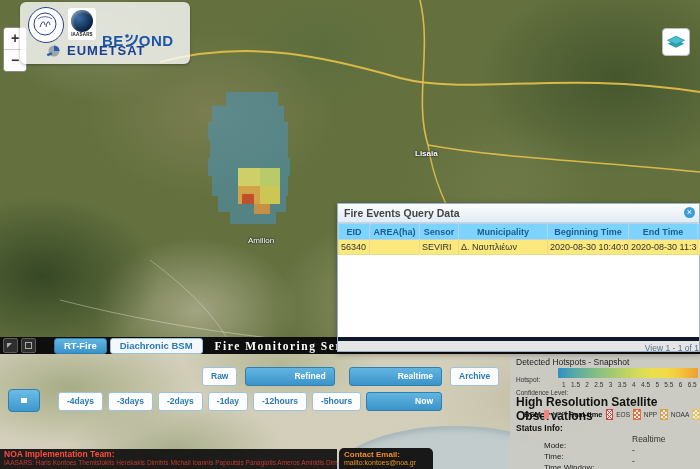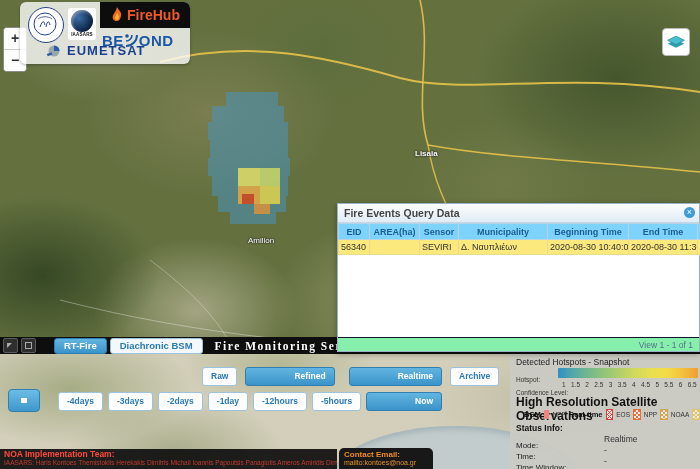--- a/index.html
+++ b/index.html
@@ -72,23 +72,23 @@
   .qp-header{height:18px;background:linear-gradient(#fbfdfe,#e0ecf5);border-bottom:1px solid #c5d6e5;
        display:flex;align-items:center;}
   .qp-title{font-size:10.5px;font-weight:bold;color:#444;padding-left:6px;}
   .qp-close{position:absolute;right:4px;top:3px;width:11px;height:11px;border-radius:50%;
        background:#3d9bd5;color:#fff;font-size:9px;line-height:10px;text-align:center;cursor:pointer;}
   .qp-table{border-collapse:collapse;table-layout:fixed;width:361px;font-size:9px;}
   .qp-table th{background:#7dd3fc;color:#1a5d93;font-weight:bold;height:15px;
        border:1px solid #b9d2e6;overflow:hidden;white-space:nowrap;padding:0 2px;}
   .qp-table td{background:#fbe97d;color:#333;height:14px;border:1px solid #eadb8a;
        overflow:hidden;white-space:nowrap;padding:0 2px;text-align:left;}
-  .qp-footer{position:absolute;left:0;bottom:0;width:100%;height:14px;background:#86efac;
-       border-top:1px solid #0f172a;font-size:8.5px;color:#55708a;text-align:right;
-       line-height:14px;box-sizing:border-box;padding-right:6px;}
+  .qp-footer{position:absolute;left:0;bottom:0;width:100%;height:14px;background:#e5e5e5;
+       border-top:4px solid #0f172a;font-size:8.5px;color:#55708a;text-align:right;
+       line-height:14px;box-sizing:border-box;}
   
   .bottom-map{position:absolute;left:0;top:354px;width:700px;height:115px;overflow:hidden;
     background-color:#c9c4a8;
     background-image:
       radial-gradient(ellipse 200px 90px at 10% 30%, rgba(130,145,90,.55), transparent 62%),
       radial-gradient(ellipse 160px 80px at 40% 10%, rgba(150,160,110,.5), transparent 60%),
       radial-gradient(ellipse 220px 100px at 80% 40%, rgba(175,170,140,.5), transparent 62%),
       radial-gradient(ellipse 180px 90px at 25% 85%, rgba(120,135,85,.45), transparent 60%),
       linear-gradient(rgba(228,226,218,.35),rgba(228,226,218,.35));}
   .sea{position:absolute;left:330px;top:72px;width:250px;height:110px;border-radius:50%;
@@ -111,21 +111,21 @@
   .ip-lab{font-size:6.5px;color:#333;line-height:11px;}
   .grad-bar{position:absolute;left:42px;top:0;width:140px;height:10px;border-radius:1px;}
   .conf-ticks{position:absolute;left:42px;top:0;width:140px;display:flex;}
   .conf-ticks span{flex:1;text-align:center;font-size:6.5px;color:#333;}
   .hr-title{font-size:12px;font-weight:bold;color:#111;height:13px;margin-top:1px;}
   .legend-row{display:flex;align-items:center;gap:3px;height:13px;overflow:hidden;white-space:nowrap;margin-left:8px;}
   .leg-label{font-size:6.5px;color:#333;}
   .leg-label.b{font-size:7.5px;font-weight:bold;color:#111;}
   .swatch{display:inline-block;width:14px;height:9px;background:rgba(255,255,255,.6);}
   .status-title{font-size:8.5px;font-weight:bold;color:#111;height:11px;margin-top:2px;}
-  .srow{position:relative;height:11px;}
+  .srow{position:relative;height:11px;margin-left:28px;}
   .slabel{font-size:8px;color:#222;}
   .sval{position:absolute;left:88px;top:0;font-size:8.5px;color:#333;}
   
   .team-band{position:absolute;left:0;top:95px;width:337px;height:20px;
        background:rgba(14,14,14,.92);padding:1px 0 0 4px;box-sizing:border-box;z-index:3;overflow:hidden;}
   .team-title{color:#ff4a3d;font-weight:bold;font-size:8.5px;line-height:9px;}
   .team-line{color:#c23b30;font-size:6.5px;line-height:8px;white-space:nowrap;overflow:hidden;}
   .contact-box{position:absolute;left:339px;top:94px;width:94px;height:21px;background:#181818;
        border-radius:5px 5px 0 0;padding:2px 0 0 5px;box-sizing:border-box;z-index:3;overflow:hidden;}
   .contact-title{color:#f28c1e;font-weight:bold;font-size:8px;line-height:9px;}
@@ -174,27 +174,20 @@
     <div class="noa-emblem">
       <svg width="26" height="26" viewBox="0 0 26 26">
         <circle cx="13" cy="13" r="11" fill="none" stroke="#27418b" stroke-width="1"></circle>
         <path d="M8 16 C10 10 12 9 13 14 M14 16 C15 10 17 9 18 14" stroke="#27418b" stroke-width="1" fill="none"></path>
         <path d="M6 8 C10 5 16 5 20 8" stroke="#27418b" stroke-width="0.8" fill="none"></path>
       </svg>
     </div>
     <div class="iaasars">
       <div class="globe"></div>
       <div class="cap">IAASARS</div>
-    </div>
-    <div class="firehub-box">
-      <svg width="14" height="18" viewBox="0 0 14 18">
-        <path d="M7 1 C9 5 12 6 11 10 C10.5 13 9 15 6.5 15 C3.5 15 2 12.5 3 9.5 C3.8 7.3 6.3 5 7 1 Z" fill="#f26a1b"></path>
-        <path d="M7 7 C8 9 9.3 9.6 8.8 12 C8.4 13.6 7.5 14.2 6.6 14 C5.2 13.7 4.8 12 5.5 10.4 C6 9.2 6.7 8.6 7 7 Z" fill="#f9b233"></path>
-      </svg>
-      <span class="firehub-text">FireHub</span>
     </div>
     <div class="beyond">
       <span>BE</span>
       <svg width="15" height="15" viewBox="0 0 15 15">
         <path d="M2 13 A11 11 0 0 0 13 2" stroke="#1c57a5" stroke-width="2" fill="none"></path>
         <path d="M2 8 A6 6 0 0 0 8 2" stroke="#1c57a5" stroke-width="1.6" fill="none"></path>
         <circle cx="3" cy="3" r="1.8" fill="#1c57a5"></circle>
       </svg>
       <span>OND</span>
     </div>

